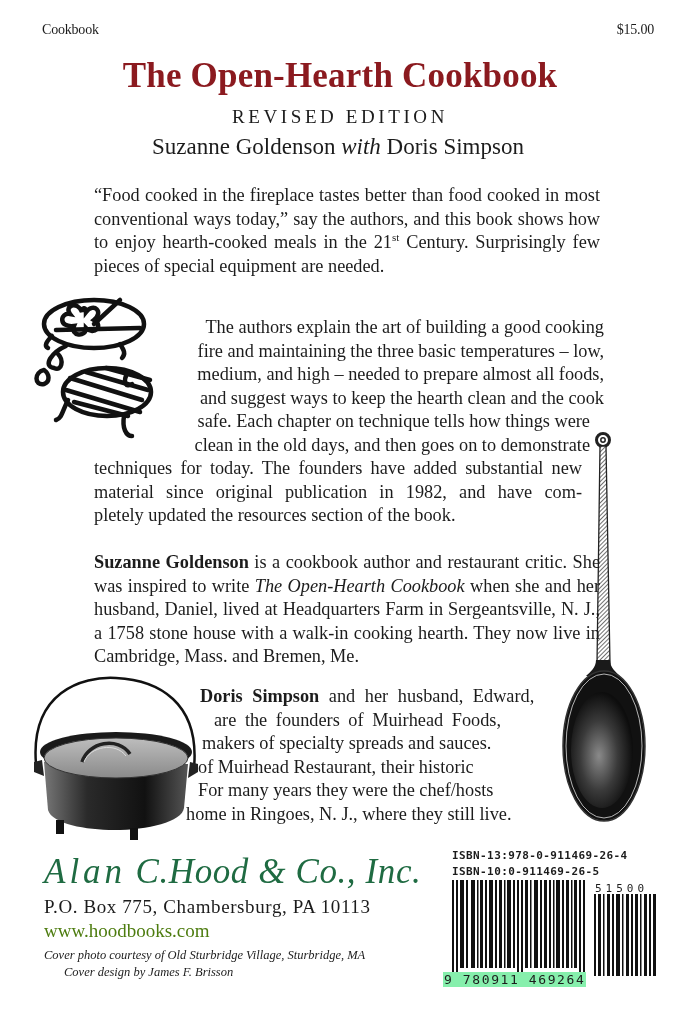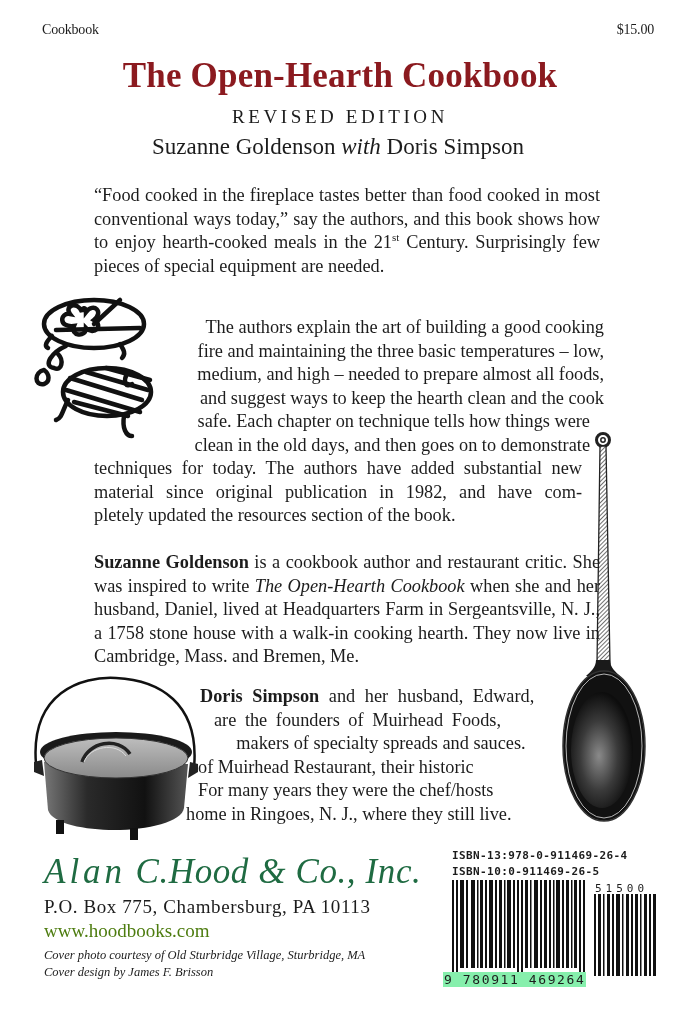--- a/index.html
+++ b/index.html
@@ -26,21 +26,21 @@
   #simpson { top: 685px; left: 190px; width: 370px; }
   #simpson .ln { display: block; white-space: nowrap; }
   b { font-weight: bold; }
   #publisher { top: 852px; left: 44px; font-size: 35px; font-style: italic; color: #1f6b42;
                letter-spacing: 0.6px; white-space: nowrap; }
   #publisher .spaced { letter-spacing: 4px; }
   #address { top: 896px; left: 44px; font-size: 19px; letter-spacing: 0.6px; white-space: nowrap; }
   #website { top: 920px; left: 44px; font-size: 19px; color: #4d7c0f; white-space: nowrap; }
   .credit { left: 44px; font-size: 12.5px; font-style: italic; white-space: nowrap; color: #222; }
   #credit1 { top: 948px; }
-  #credit2 { top: 965px; }
+  #credit2 { top: 965px; margin-left: 20px; }
   .mono { font-family: "DejaVu Sans Mono", "Liberation Mono", monospace; font-weight: bold;
           font-size: 11px; white-space: nowrap; letter-spacing: 0.4px; }
   #isbn13 { top: 849px; left: 452px; }
   #isbn10 { top: 865px; left: 452px; }
   #price-code { top: 882px; left: 595px; font-weight: normal; letter-spacing: 4px; }
   #isbn-digits { top: 972px; left: 443px; font-weight: normal; letter-spacing: 1.6px; font-size: 13px; }
   svg { position: absolute; }
 </style>
 </head>
 <body>
@@ -82,21 +82,21 @@
   </g>
 </svg>
 
 <div id="technique" class="abs para">
   <span class="ln" style="padding-left:84px;">The authors explain the art of building a good cooking</span>
   <span class="ln" style="padding-left:62px;">fire and maintaining the three basic temperatures – low,</span>
   <span class="ln" style="padding-left:76px;">medium, and high – needed to prepare almost all foods,</span>
   <span class="ln" style="padding-left:80px;">and suggest ways to keep the hearth clean and the cook</span>
   <span class="ln" style="padding-right:14px;">safe. Each chapter on technique tells how things were</span>
   <span class="ln" style="padding-right:14px;">clean in the old days, and then goes on to demonstrate</span>
-  <span class="ln full" style="width:488px;">techniques for today. The authors have added substantial new</span>
+  <span class="ln full" style="width:488px;">techniques for today. The founders have added substantial new</span>
   <span class="ln full" style="width:488px;">material since original publication in 1982, and have com-</span>
   <span class="ln last">pletely updated the resources section of the book.</span>
 </div>
 
 <svg width="110" height="400" viewBox="0 0 110 400" style="left:560px;top:432px;">
   <defs>
     <pattern id="hatch" width="3" height="3" patternUnits="userSpaceOnUse" patternTransform="rotate(45)">
       <rect width="3" height="3" fill="#fff"></rect>
       <line x1="0" y1="0" x2="0" y2="3" stroke="#333" stroke-width="1.4"></line>
     </pattern>
@@ -138,21 +138,21 @@
   <path d="M62 90 C68 74,94 70,104 84" fill="none" stroke="#ddd" stroke-width="1"></path>
   <path d="M12 90 L20 88 L22 104 L12 100 Z" fill="#222"></path>
   <path d="M176 92 L168 90 L166 106 L176 100 Z" fill="#222"></path>
   <rect x="34" y="148" width="8" height="14" fill="#111"></rect>
   <rect x="108" y="156" width="8" height="12" fill="#111"></rect>
 </svg>
 
 <div id="simpson" class="abs para">
   <span class="ln" style="padding-left:10px;word-spacing:5px;"><b>Doris Simpson</b><span> and her husband, Edward,</span></span>
   <span class="ln" style="padding-left:24px;word-spacing:4px;">are the founders of Muirhead Foods,</span>
-  <span class="ln" style="padding-left:12px;text-align:center;">makers of specialty spreads and sauces.</span>
+  <span class="ln" style="padding-left:12px;">makers of specialty spreads and sauces.</span>
   <span class="ln" style="padding-left:8px;">of Muirhead Restaurant, their historic</span>
   <span class="ln" style="padding-left:8px;">For many years they were the chef/hosts</span>
   <span class="ln" style="margin-left:-4px;">home in Ringoes, N. J., where they still live.</span>
 </div>
 
 <div id="publisher" class="abs"><span class="spaced">Alan</span><span> C.Hood &amp; Co., Inc.</span></div>
 <div id="address" class="abs">P.O. Box 775, Chambersburg, PA 10113</div>
 <div id="website" class="abs">www.hoodbooks.com</div>
 <div id="credit1" class="abs credit">Cover photo courtesy of Old Sturbridge Village, Sturbridge, MA</div>
 <div id="credit2" class="abs credit">Cover design by James F. Brisson</div>

